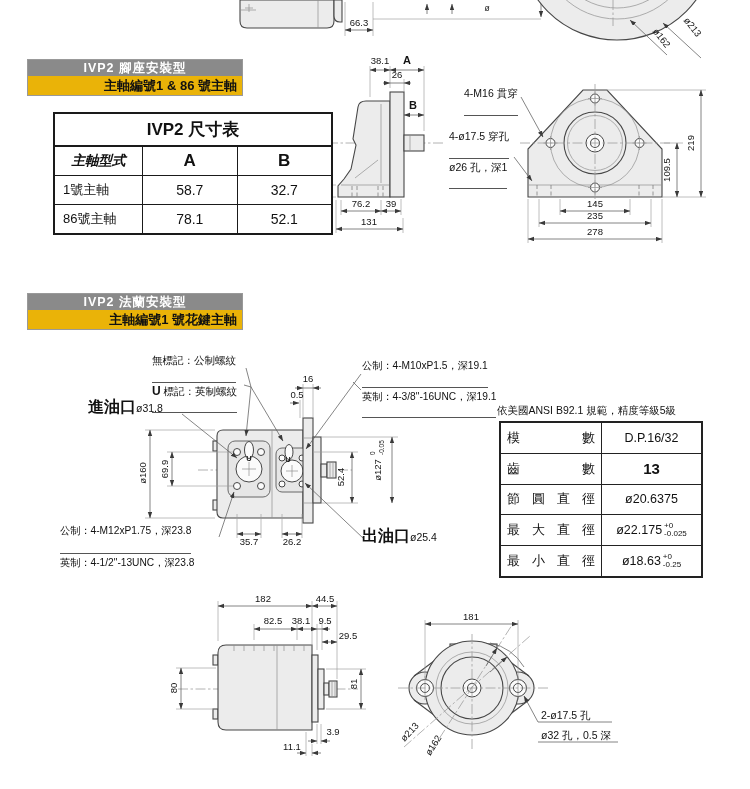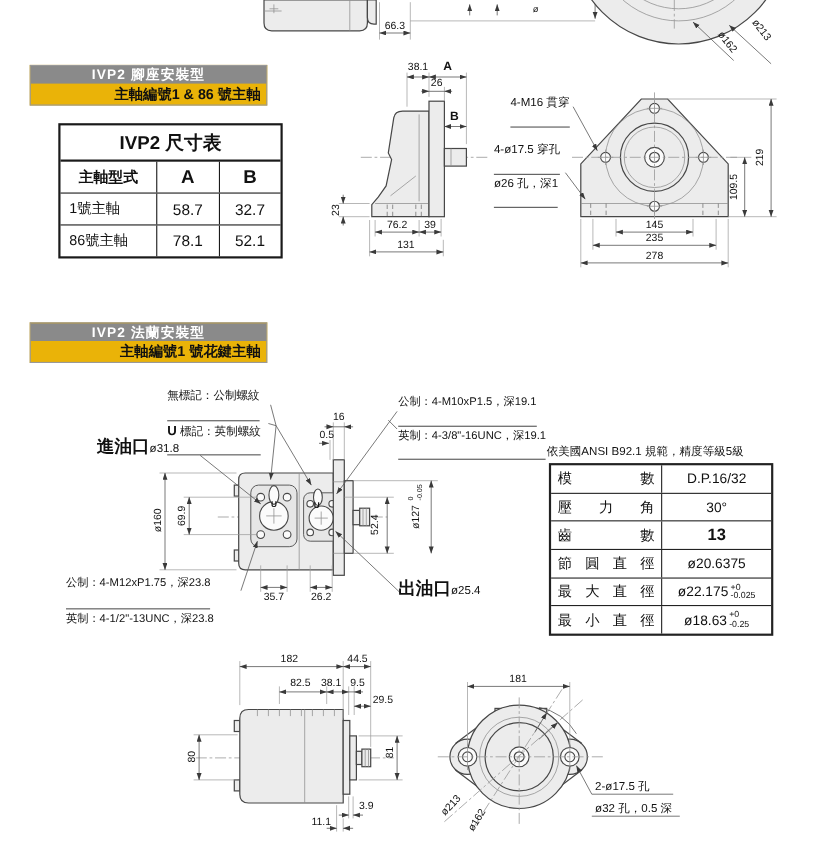--- a/index.html
+++ b/index.html
@@ -20,32 +20,32 @@
   text.btxt{font:bold 11px "Liberation Sans",sans-serif;fill:#141414;text-anchor:middle;}
   text.stxt{font:bold 7.5px "Liberation Sans",sans-serif;fill:#141414;text-anchor:middle;}
   text.ttxt{font:6.5px "Liberation Sans",sans-serif;fill:#141414;}
   
   .hdr{position:absolute;width:216px;border:1px solid #999;background:#eab308;box-sizing:border-box;}
   .hdr-bar{height:16px;background:#8a8a8a;color:#fff;font-weight:bold;font-size:12.5px;
            line-height:16px;text-align:center;letter-spacing:1px;}
   .hdr-row{height:19px;display:flex;justify-content:flex-end;padding:0 5px;
            font-size:13px;font-weight:600;line-height:19px;}
   
-  .sz{position:absolute;left:53px;top:112px;width:204px;border:2px solid #1a1a1a;
+  .sz{position:absolute;left:53px;top:112px;width:280px;border:2px solid #1a1a1a;
       background:#fff;box-sizing:border-box;}
   .sz-title{height:31px;line-height:31px;text-align:center;font-size:17px;font-weight:bold;
             border-bottom:2px solid #1a1a1a;}
   .sz-row{display:flex;height:28px;border-bottom:1px solid #1a1a1a;}
   .sz-row:last-child{border-bottom:none;}
   .sz-c1{width:88px;border-right:1px solid #1a1a1a;display:flex;align-items:center;
          padding-left:8px;font-size:13px;box-sizing:border-box;}
   .sz-c{flex:1;border-right:1px solid #1a1a1a;display:flex;align-items:center;
         justify-content:center;font-size:14px;}
   .sz-c:last-child{border-right:none;}
-  .sz-h1{font-size:13.5px;font-weight:bold;justify-content:center;padding-left:0;}
+  .sz-h1{font-size:13.5px;font-weight:bold;justify-content:center;padding-left:0;font-style:italic;}
   .sz-hab{font-size:17px;font-weight:bold;}
   
   .sp-cap{position:absolute;left:497px;top:404px;font-size:10.5px;white-space:nowrap;}
   .sp{position:absolute;left:499px;top:421px;width:204px;height:157px;border:2px solid #222;
       background:#fff;box-sizing:border-box;display:flex;flex-direction:column;}
   .sp-row{flex:1;display:flex;border-bottom:1.5px solid #222;}
   .sp-row:last-child{border-bottom:none;}
   .sp-l{width:101px;border-right:1.5px solid #222;box-sizing:border-box;font-size:13px;
         display:flex;align-items:center;}
   .sp-l span{display:block;width:100%;padding:0 6px;text-align:justify;text-align-last:justify;}
@@ -442,26 +442,20 @@
 <div class="sp-cap">依美國ANSI  B92.1 規範，精度等級5級</div>
 <div class="sp">
   <div class="sp-row">
     <div class="sp-l">
           <span>模數</span>
         </div>
     <div class="sp-v">D.P.16/32</div>
   </div>
   <div class="sp-row">
     <div class="sp-l">
-          <span>壓力角</span>
-        </div>
-    <div class="sp-v">30°</div>
-  </div>
-  <div class="sp-row">
-    <div class="sp-l">
           <span>齒數</span>
         </div>
     <div class="sp-v bold">13</div>
   </div>
   <div class="sp-row">
     <div class="sp-l">
           <span>節圓直徑</span>
         </div>
     <div class="sp-v">ø20.6375</div>
   </div>

